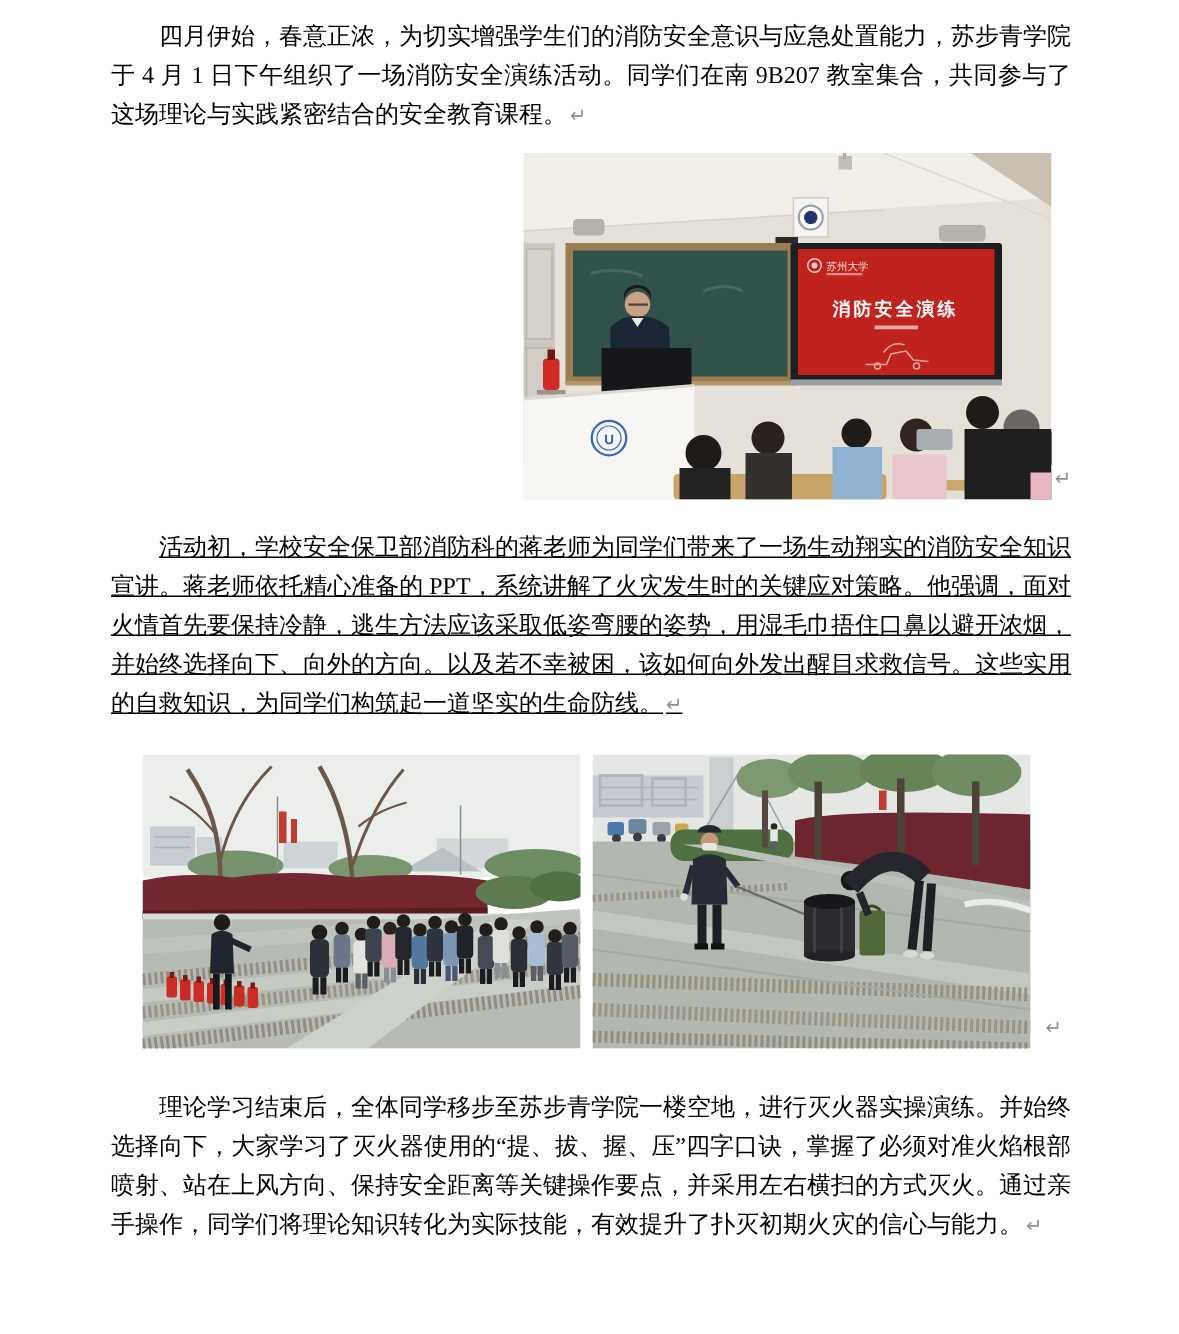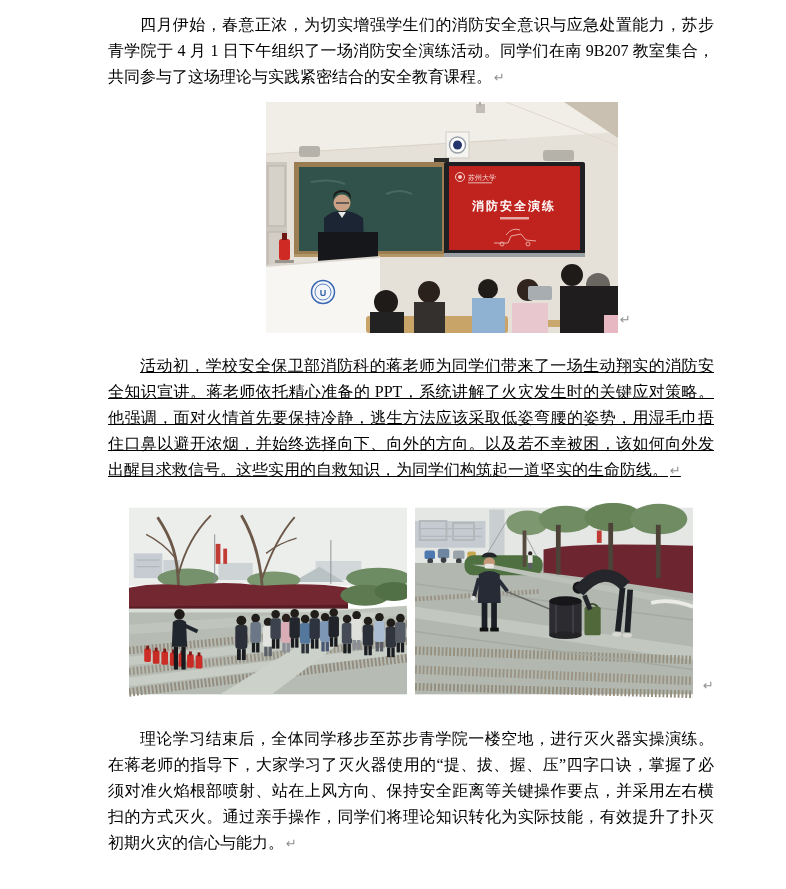--- a/index.html
+++ b/index.html
@@ -1,36 +1,36 @@
 <!DOCTYPE html>
 <html><head>
 <meta charset="utf-8">
 <style>
   html,body{margin:0;padding:0;background:#ffffff;}
   .page{
     position:relative;
     width:786px;height:889px;
     box-sizing:border-box;
-    padding:12px 72px 0 108px;
+    padding:12px 72px 0 74px;
     background:#ffffff;
     color:#000000;
     font-family:"Liberation Serif","DejaVu Serif",serif;
     font-size:16px;
     line-height:26px;
     overflow:hidden;
   }
   .para{margin:0;text-align:justify;text-indent:2em;}
   .pilcrow{
     color:#8f8f8f;
     font-family:"DejaVu Sans",sans-serif;
     font-size:13px;
     padding-left:2px;
   }
   .figline{display:flex;align-items:flex-end;}
-  .fig1{margin:11px 0 0 158px;height:231px;}
+  .fig1{margin:11px 0 0 158px;height:231px;justify-content:flex-end;}
   .figrow{margin:19px 0 0 21px;height:196px;gap:8px;}
   .p2{margin-top:20px;text-decoration:underline;}
   .p3{margin-top:27px;}
   .photo{display:block;}
 </style>
 </head>
 <body>
 
 <div class="page">
 
@@ -394,15 +394,15 @@
         <line x1="218" y1="84" x2="213" y2="130" stroke="#1e2026" stroke-width="6"></line>
         <line x1="226" y1="86" x2="223" y2="131" stroke="#1e2026" stroke-width="6"></line>
         <ellipse cx="212" cy="133" rx="5" ry="2.5" fill="#d8d8d4"></ellipse>
         <ellipse cx="223" cy="134" rx="5" ry="2.5" fill="#d8d8d4"></ellipse>
       </g>
     </svg>
 
     <span class="pilcrow">↵</span>
   </div>
 
-  <p class="para p3"><span>理论学习结束后，全体同学移步至苏步青学院一楼空地，进行灭火器实操演练。在蒋老师的指导下，大家学习了灭火器使用的“提、拔、握、压”四字口诀，掌握了必须对准火焰根部喷射、站在上风方向、保持安全距离等关键操作要点，并采用左右横扫的方式灭火。通过亲手操作，同学们将理论知识转化为实际技能，有效提升了扑灭初期火灾的信心与能力。</span><span class="pilcrow">↵</span></p>
+  <p class="para p3"><span>理论学习结束后，全体同学移步至苏步青学院一楼空地，进行灭火器实操演练。并始终选择向下，大家学习了灭火器使用的“提、拔、握、压”四字口诀，掌握了必须对准火焰根部喷射、站在上风方向、保持安全距离等关键操作要点，并采用左右横扫的方式灭火。通过亲手操作，同学们将理论知识转化为实际技能，有效提升了扑灭初期火灾的信心与能力。</span><span class="pilcrow">↵</span></p>
 
 </div>
 
 </body></html>

